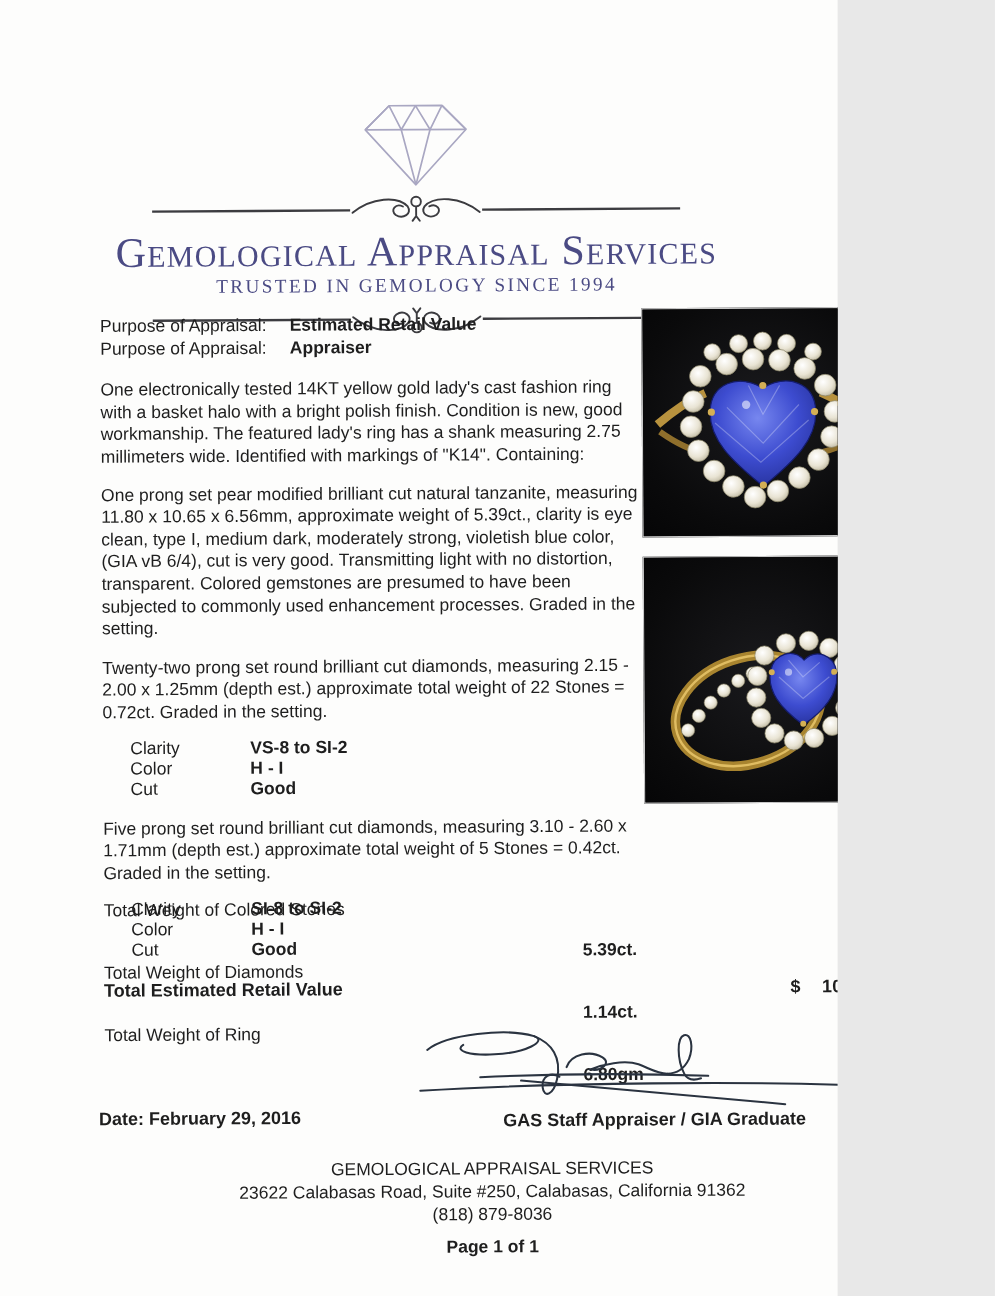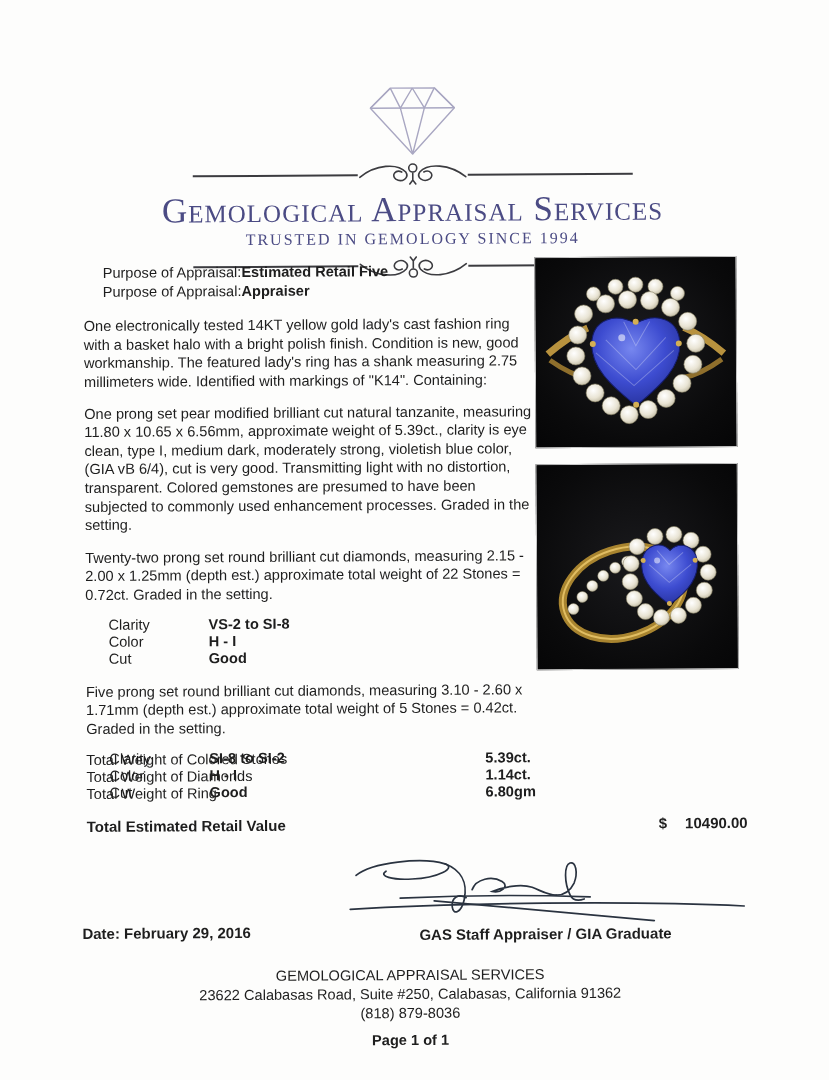--- a/index.html
+++ b/index.html
@@ -1,18 +1,18 @@
 <!DOCTYPE html>
 <html><head>
 <meta charset="utf-8">
 <style>
   html,body{margin:0;padding:0;background:#e8e8e8;}
   .page{
     position:relative;
-    width:829px;height:1080px;
+    width:698px;height:1080px;
     background:#fdfdfc;
     overflow:hidden;
     font-family:"Liberation Sans",sans-serif;
     color:#1e1e1e;
   }
   .doc{
     position:absolute;inset:0;
     transform:rotate(-0.35deg);
     transform-origin:50% 50%;
   }
@@ -30,36 +30,36 @@
   }
   .tagline{
     font-family:"Liberation Serif",serif;
     text-transform:uppercase;
     font-size:16px;letter-spacing:2px;
     color:#4b4b84;margin-top:1px;
   }
   
   .content{position:absolute;left:85px;top:262px;width:455px;font-size:14.6px;line-height:18.6px;}
   .kv-row{display:flex;}
-  .kv-label{width:158px;flex:0 0 158px;text-align:right;}
+  .kv-label{width:158px;flex:0 0 158px;}
   .kv-value{font-weight:bold;}
   .para{margin:0;}
   .p1{margin-top:16px;}
   .p2{margin-top:13px;}
   .p3{margin-top:14px;}
   .p4{margin-top:14px;}
   .grade-table{margin:12px 0 0 23px;}
   .grade-row{display:flex;line-height:17.4px;}
   .grade-label{width:100px;flex:0 0 100px;}
   .grade-value{font-weight:bold;}
   
   .totals{position:absolute;left:85px;top:750px;width:660px;font-size:14.6px;line-height:17.2px;}
   .totals-row{display:flex;}
   .totals-label{width:399px;flex:0 0 399px;}
-  .totals-value{font-weight:bold;}
+  .totals-value{font-weight:bold;margin-top:35px;}
   .retail-row{position:absolute;left:85px;top:816px;width:660px;font-size:15px;font-weight:bold;}
   .retail-label{display:inline-block;}
   .retail-amount{position:absolute;left:572px;top:0;display:flex;gap:18px;}
   
   .signature{position:absolute;left:340px;top:852px;}
   .date-line{position:absolute;left:80px;top:923px;font-size:15px;font-weight:bold;}
   .signer-title{position:absolute;left:417px;top:926px;font-size:15px;font-weight:bold;}
   
   .footer{position:absolute;left:0;top:966px;width:815px;text-align:center;font-size:14.6px;line-height:19px;}
   .footer-page{font-weight:bold;margin-top:8px;}
@@ -112,35 +112,35 @@
             <path d="M55 13 L55 20 M52 24 L55 20 L58 24"></path>
           </g>
         </svg>
         <div class="rule"></div>
       </div>
     </div>
 
     <div class="content">
       <div class="kv-row">
         <span class="kv-label">Purpose of Appraisal:</span>
-        <span class="kv-value">Estimated Retail Five</span>
+        <span class="kv-value">Estimated Retail Value</span>
       </div>
       <div class="kv-row">
         <span class="kv-label">Purpose of Appraisal:</span>
         <span class="kv-value">Appraiser</span>
       </div>
 
       <p class="para p1">One electronically tested 14KT yellow gold lady's cast fashion ring with a basket halo with a bright polish finish. Condition is new, good workmanship. The featured lady's ring has a shank measuring 2.75 millimeters wide. Identified with markings of "K14".  Containing:</p>
       <p class="para p2">One prong set pear modified brilliant cut natural tanzanite, measuring 11.80 x 10.65 x 6.56mm, approximate weight of 5.39ct., clarity is eye clean, type I, medium dark, moderately strong, violetish blue color, (GIA vB 6/4), cut is very good. Transmitting light with no distortion, transparent. Colored gemstones are presumed to have been subjected to commonly used enhancement processes. Graded in the setting.</p>
       <p class="para p3">Twenty-two prong set round brilliant cut diamonds, measuring 2.15 - 2.00 x 1.25mm (depth est.) approximate total weight of 22 Stones = 0.72ct. Graded in the setting.</p>
 
       <div class="grade-table">
         <div class="grade-row">
           <span class="grade-label">Clarity</span>
-          <span class="grade-value">VS-2 to SI-8</span>
+          <span class="grade-value">VS-8 to SI-2</span>
         </div>
         <div class="grade-row">
           <span class="grade-label">Color</span>
           <span class="grade-value">H - I</span>
         </div>
         <div class="grade-row">
           <span class="grade-label">Cut</span>
           <span class="grade-value">Good</span>
         </div>
       </div>

